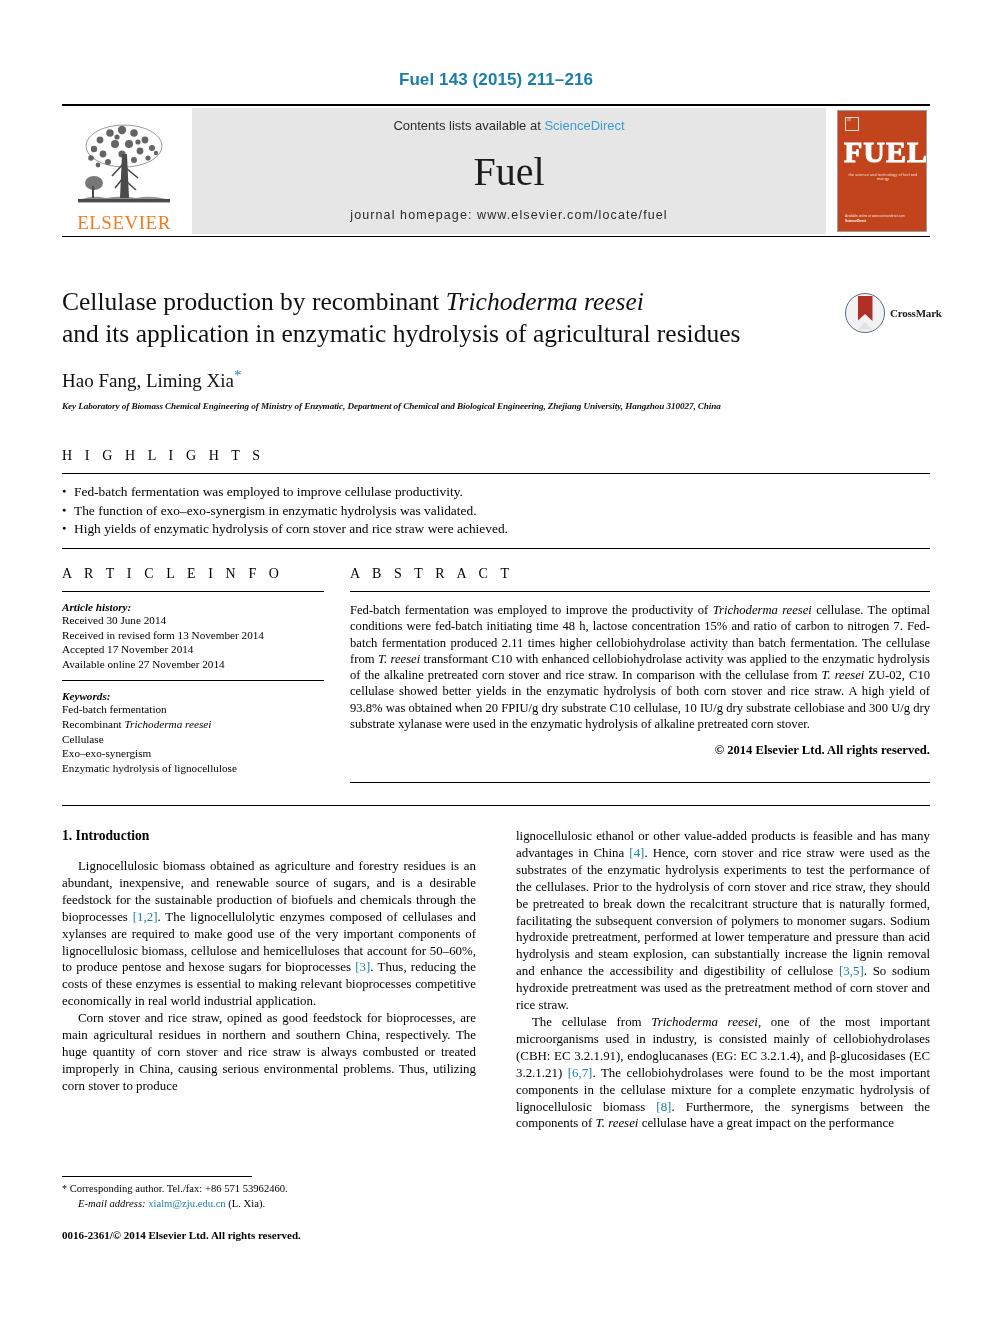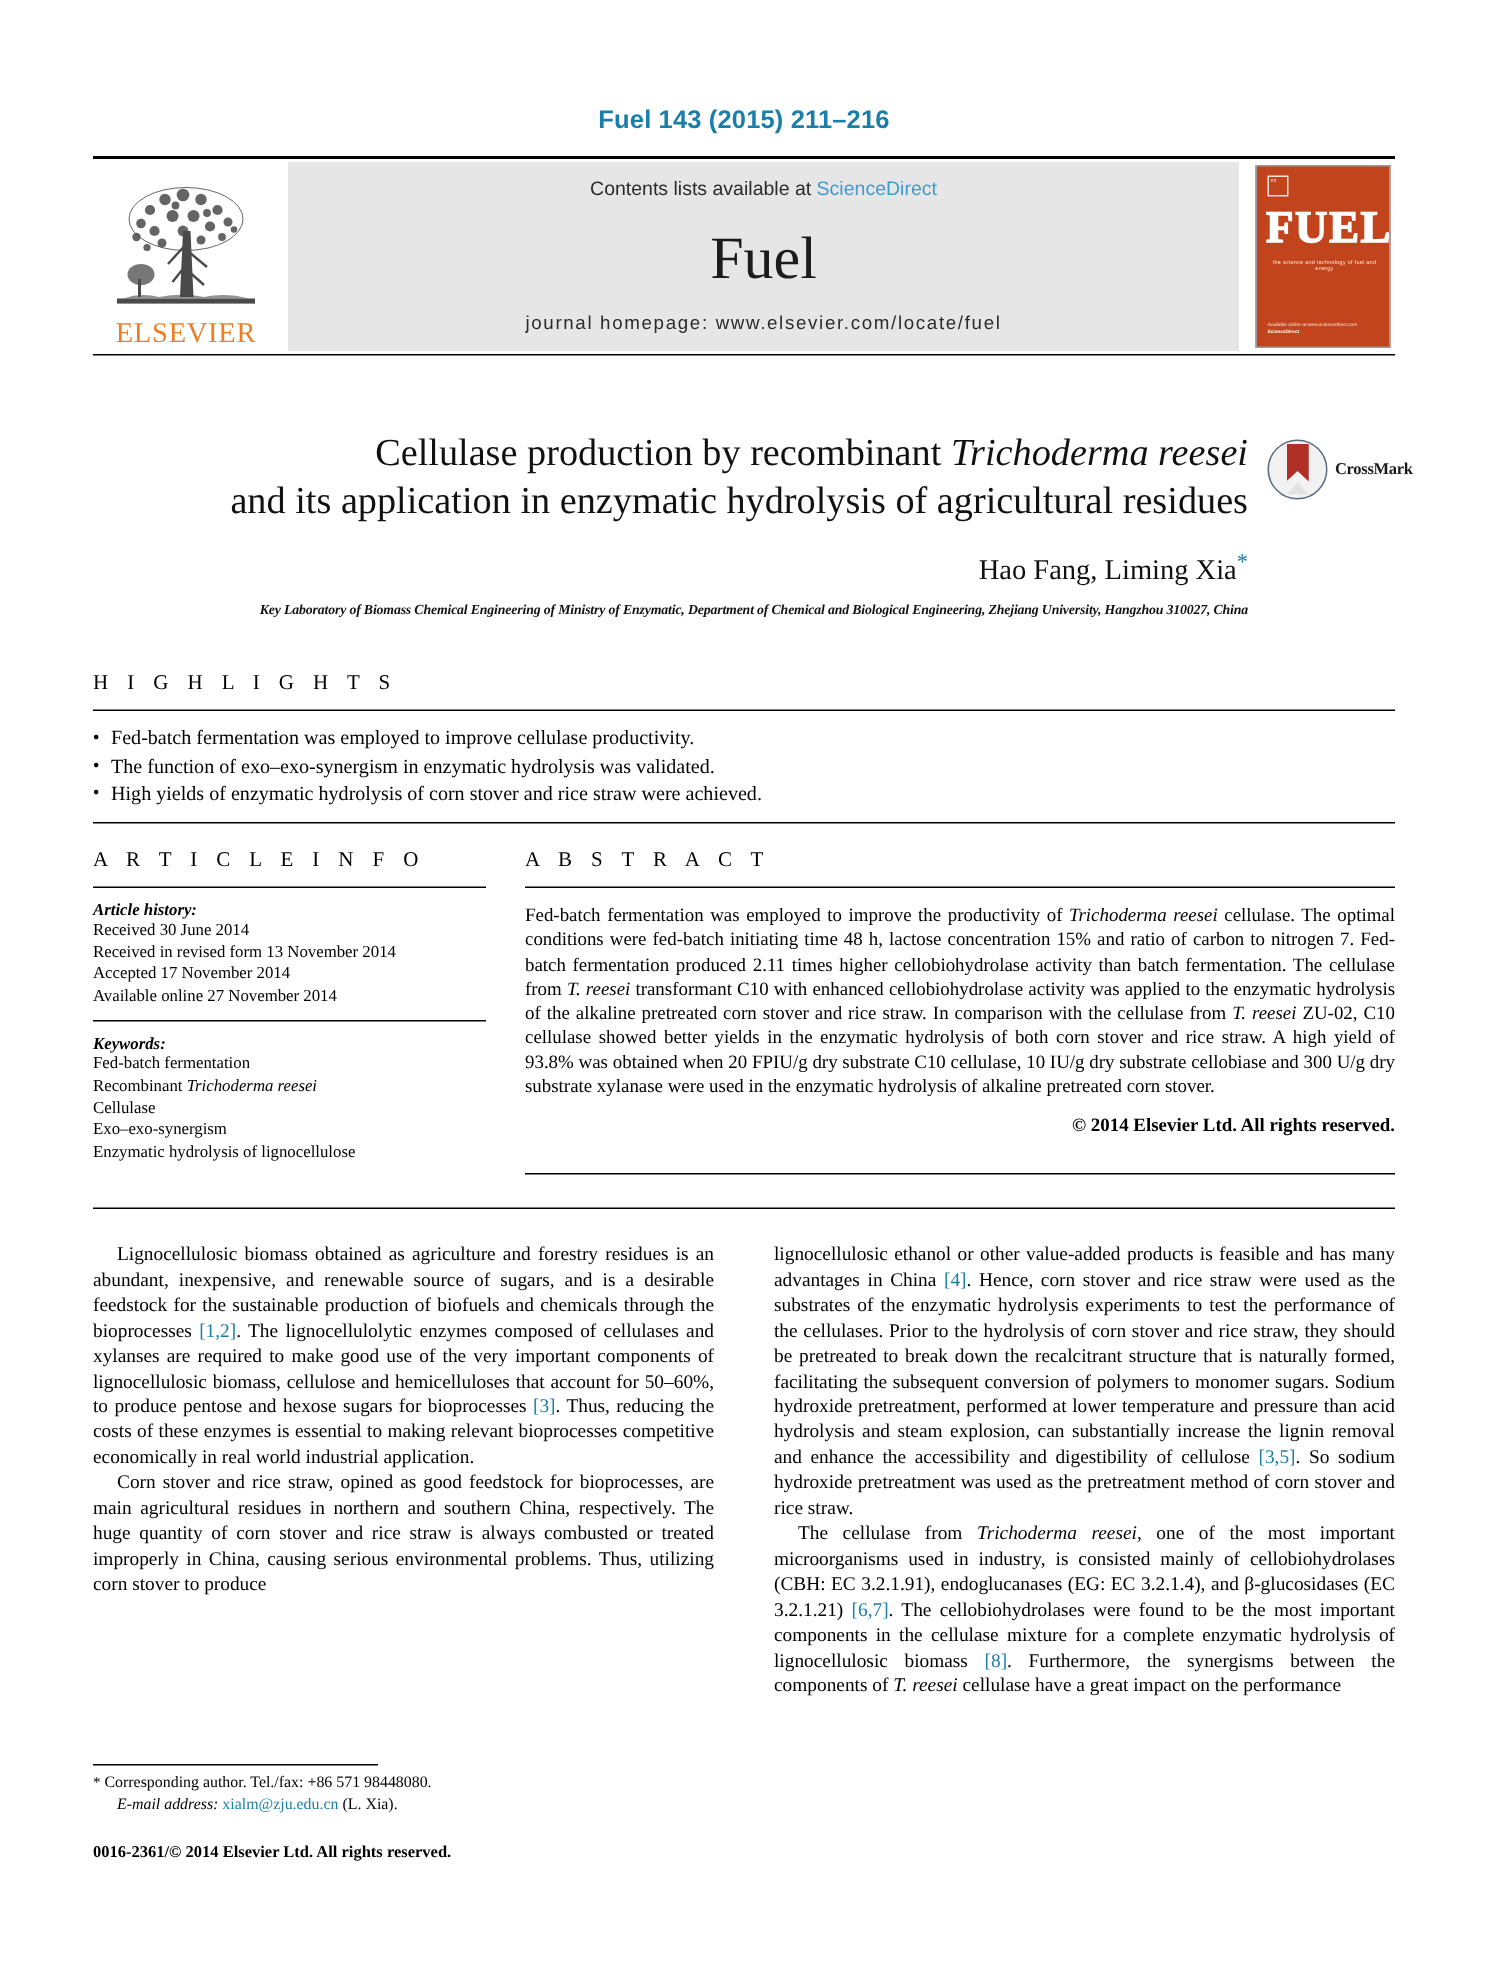--- a/index.html
+++ b/index.html
@@ -172,21 +172,20 @@
     left: 62px; top: 236px;
     width: 868px;
     border-top: 1.1px solid #000;
   }
 
   
   .title-block {
     position: absolute;
     left: 62px; top: 286px;
     width: 770px;
-    text-align: right;
   }
   .art-title {
     font-family: "Liberation Serif", serif;
     font-size: 25.5px;
     line-height: 32px;
     color: #111;
     font-weight: normal;
     margin: 0;
   }
   .art-title i { font-style: italic; }
@@ -525,33 +524,34 @@
   <div class="abs-col">
     <div class="sec-label">A B S T R A C T</div>
     <div class="rule"></div>
     <div class="abstract-body"><span>Fed-batch fermentation was employed to improve the productivity of </span><i>Trichoderma reesei</i><span> cellulase. The optimal conditions were fed-batch initiating time 48 h, lactose concentration 15% and ratio of carbon to nitrogen 7. Fed-batch fermentation produced 2.11 times higher cellobiohydrolase activity than batch fermentation. The cellulase from </span><i>T. reesei</i><span> transformant C10 with enhanced cellobiohydrolase activity was applied to the enzymatic hydrolysis of the alkaline pretreated corn stover and rice straw. In comparison with the cellulase from </span><i>T. reesei</i><span> ZU-02, C10 cellulase showed better yields in the enzymatic hydrolysis of both corn stover and rice straw. A high yield of 93.8% was obtained when 20 FPIU/g dry substrate C10 cellulase, 10 IU/g dry substrate cellobiase and 300 U/g dry substrate xylanase were used in the enzymatic hydrolysis of alkaline pretreated corn stover.</span></div>
     <div class="copyright">© 2014 Elsevier Ltd. All rights reserved.</div>
   </div>
   <div class="abs-bottom-rule"></div>
   <div class="page-mid-rule"></div>
 
   <div class="body-left">
+    <div class="h2">1. Introduction</div>
     <p class="para"><span>Lignocellulosic biomass obtained as agriculture and forestry residues is an abundant, inexpensive, and renewable source of sugars, and is a desirable feedstock for the sustainable production of biofuels and chemicals through the bioprocesses </span><span class="ref">[1,2]</span><span>. The lignocellulolytic enzymes composed of cellulases and xylanses are required to make good use of the very important components of lignocellulosic biomass, cellulose and hemicelluloses that account for 50–60%, to produce pentose and hexose sugars for bioprocesses </span><span class="ref">[3]</span><span>. Thus, reducing the costs of these enzymes is essential to making relevant bioprocesses competitive economically in real world industrial application.</span></p>
     <p class="para">Corn stover and rice straw, opined as good feedstock for bioprocesses, are main agricultural residues in northern and southern China, respectively. The huge quantity of corn stover and rice straw is always combusted or treated improperly in China, causing serious environmental problems. Thus, utilizing corn stover to produce</p>
   </div>
 
   <div class="body-right">
     <p class="para" style="text-indent:0"><span>lignocellulosic ethanol or other value-added products is feasible and has many advantages in China </span><span class="ref">[4]</span><span>. Hence, corn stover and rice straw were used as the substrates of the enzymatic hydrolysis experiments to test the performance of the cellulases. Prior to the hydrolysis of corn stover and rice straw, they should be pretreated to break down the recalcitrant structure that is naturally formed, facilitating the subsequent conversion of polymers to monomer sugars. Sodium hydroxide pretreatment, performed at lower temperature and pressure than acid hydrolysis and steam explosion, can substantially increase the lignin removal and enhance the accessibility and digestibility of cellulose </span><span class="ref">[3,5]</span><span>. So sodium hydroxide pretreatment was used as the pretreatment method of corn stover and rice straw.</span></p>
     <p class="para"><span>The cellulase from </span><i>Trichoderma reesei</i><span>, one of the most important microorganisms used in industry, is consisted mainly of cellobiohydrolases (CBH: EC 3.2.1.91), endoglucanases (EG: EC 3.2.1.4), and β-glucosidases (EC 3.2.1.21) </span><span class="ref">[6,7]</span><span>. The cellobiohydrolases were found to be the most important components in the cellulase mixture for a complete enzymatic hydrolysis of lignocellulosic biomass </span><span class="ref">[8]</span><span>. Furthermore, the synergisms between the components of </span><i>T. reesei</i><span> cellulase have a great impact on the performance</span></p>
   </div>
 
   <div class="footnote-rule"></div>
   <div class="footnote">
     <span class="star">*</span>
-    <span>Corresponding author. Tel./fax: +86 571 98448080.</span>
+    <span>Corresponding author. Tel./fax: +86 571 53962460.</span>
     <span class="indent"><i>E-mail address:</i> <span class="mail">xialm@zju.edu.cn</span> <span>(L. Xia).</span></span>
   </div>
 
   <div class="doi-block">
     <span class="issn">0016-2361/© 2014 Elsevier Ltd. All rights reserved.</span>
   </div>
 
 </div>
 
 </body></html>

